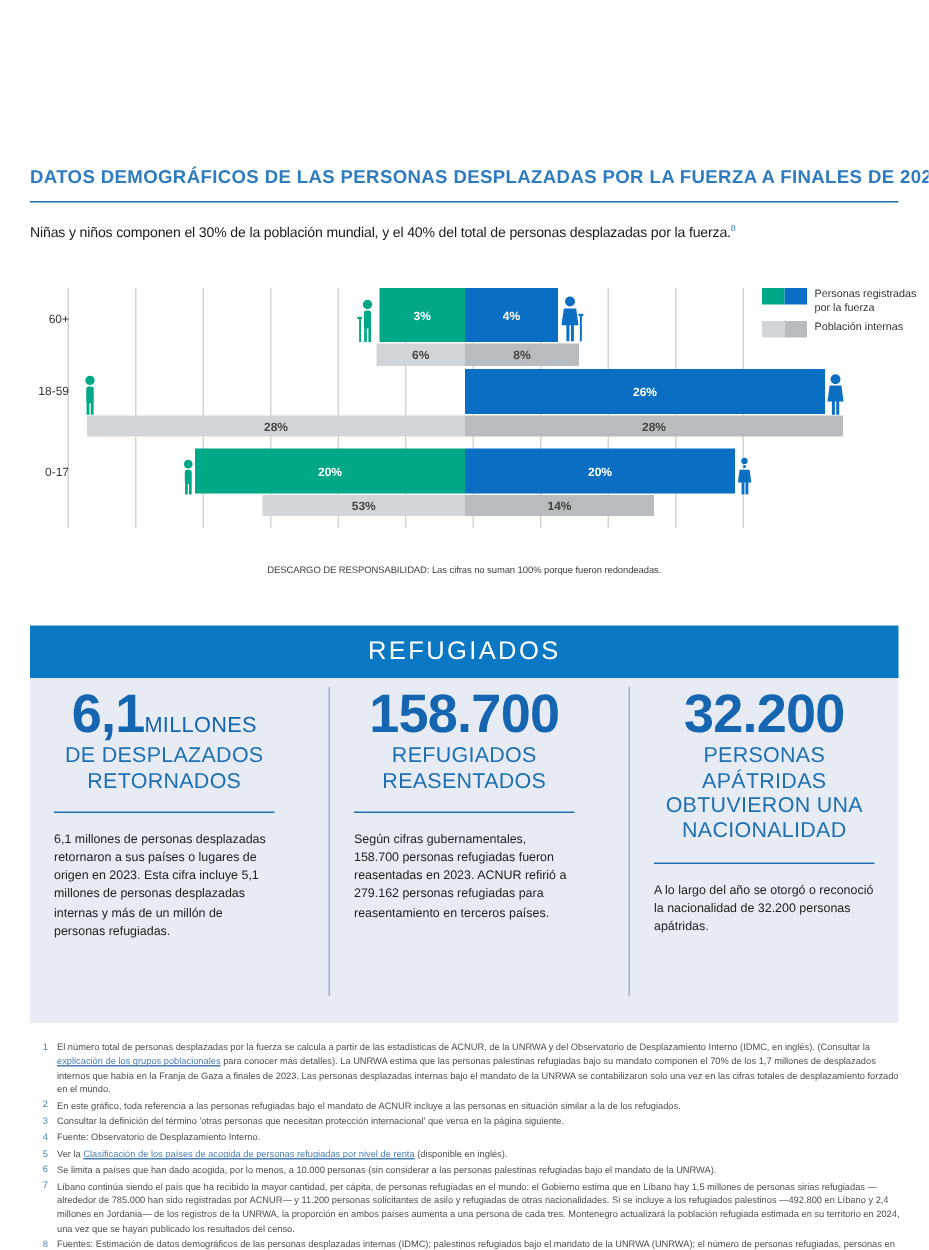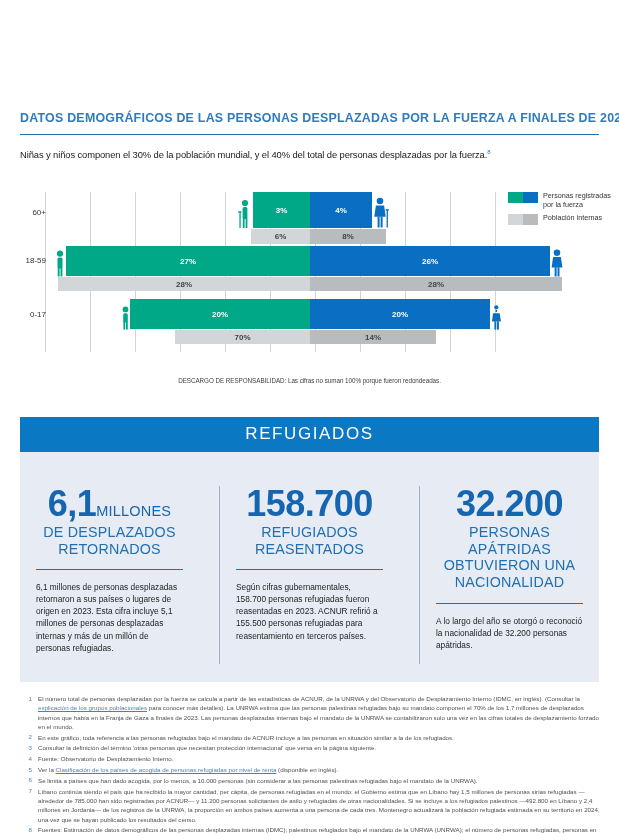--- a/index.html
+++ b/index.html
@@ -65,21 +65,21 @@
     font-size: 6.3px; color: #3f3f3f; letter-spacing: -0.05px;
   }
 
   
   .sol-section { position: absolute; left: 20px; top: 417px; width: 579px; }
   .sol-header {
     background: #0a78c2; color: #ffffff; text-align: center;
     font-size: 17px; letter-spacing: 1.6px; padding: 7px 0 8px 0;
   }
   .sol-body {
-    background: #e7ecf4; display: flex; padding: 34px 0 18px 0; min-height: 230px;
+    background: #e7ecf4; display: flex; padding: 6px 0 18px 0; min-height: 230px;
   }
   .sol-col { flex: 1; padding: 0 16px; position: relative; }
   .sol-col + .sol-col { border-left: 1px solid #9fb0cc; margin-left: 20px; }
   .sol-big { text-align: center; color: #1565b0; line-height: 1.02; }
   .sol-num { font-size: 36px; font-weight: bold; letter-spacing: -0.5px; }
   .sol-num-suffix { font-size: 14.5px; font-weight: normal; letter-spacing: 0.2px; }
   .sol-cap {
     text-align: center; color: #1f6fb2; font-size: 14.3px; line-height: 1.18;
     letter-spacing: .2px; margin-top: 1px;
   }
@@ -154,23 +154,20 @@
           <circle cx="7" cy="4" r="3.3" fill="#0a6fc2"></circle>
           <path d="M2.9 8.6 h8.2 l1.6 11.2 h-11.4 z" fill="#0a6fc2"></path>
           <rect x="4.6" y="19.5" width="2" height="11" fill="#0a6fc2"></rect>
           <rect x="7.6" y="19.5" width="2" height="11" fill="#0a6fc2"></rect>
           <rect x="13.6" y="13" width="1.3" height="17.5" fill="#0a6fc2"></rect>
           <rect x="12.6" y="12.2" width="3.3" height="1.4" fill="#0a6fc2"></rect>
         </svg>
 
         <div class="axis-label" style="top:64px">18-59</div>
 
-        <div class="bar displ c-male" style="left:66px; top:54px; width:244px; height:30px;">
-          <span>27%</span>
-        </div>
         <div class="bar displ c-female" style="left:310px; top:54px; width:240px; height:30px;">
           <span>26%</span>
         </div>
         <div class="bar world c-wm" style="left:58px; top:85px; width:252px; height:14px;">
           <span>28%</span>
         </div>
         <div class="bar world c-wf" style="left:310px; top:85px; width:252px; height:14px;">
           <span>28%</span>
         </div>
 
@@ -189,21 +186,21 @@
 
         <div class="axis-label" style="top:118px">0-17</div>
 
         <div class="bar displ c-male" style="left:130px; top:107px; width:180px; height:30px;">
           <span>20%</span>
         </div>
         <div class="bar displ c-female" style="left:310px; top:107px; width:180px; height:30px;">
           <span>20%</span>
         </div>
         <div class="bar world c-wm" style="left:175px; top:138px; width:135px; height:14px;">
-          <span>70%</span>
+          <span>53%</span>
         </div>
         <div class="bar world c-wf" style="left:310px; top:138px; width:126px; height:14px;">
           <span>14%</span>
         </div>
 
         <svg class="pictogram" style="left:120px; top:114px;" width="11" height="24" viewBox="0 0 11 24">
           <circle cx="5.5" cy="3.4" r="2.9" fill="#00a887"></circle>
           <rect x="3.2" y="7.2" width="4.6" height="9.4" rx="1.5" fill="#00a887"></rect>
           <rect x="3.4" y="15.6" width="1.8" height="8" fill="#00a887"></rect>
           <rect x="6" y="15.6" width="1.8" height="8" fill="#00a887"></rect>
@@ -251,21 +248,21 @@
         <div class="sol-rule"></div>
         <div class="sol-text">6,1 millones de personas desplazadas retornaron a sus países o lugares de origen en 2023. Esta cifra incluye 5,1 millones de personas desplazadas internas y más de un millón de personas refugiadas.</div>
       </div>
 
       <div class="sol-col">
         <div class="sol-big">
           <span class="sol-num">158.700</span><span class="sol-num-suffix"></span>
         </div>
         <div class="sol-cap">REFUGIADOS REASENTADOS</div>
         <div class="sol-rule"></div>
-        <div class="sol-text">Según cifras gubernamentales, 158.700 personas refugiadas fueron reasentadas en 2023. ACNUR refirió a 155.500 personas refugiadas para reasentamiento en terceros países.</div>
+        <div class="sol-text">Según cifras gubernamentales, 158.700 personas refugiadas fueron reasentadas en 2023. ACNUR refirió a 279.162 personas refugiadas para reasentamiento en terceros países.</div>
       </div>
 
       <div class="sol-col">
         <div class="sol-big">
           <span class="sol-num">32.200</span><span class="sol-num-suffix"></span>
         </div>
         <div class="sol-cap">PERSONAS APÁTRIDAS OBTUVIERON UNA NACIONALIDAD</div>
         <div class="sol-rule"></div>
         <div class="sol-text">A lo largo del año se otorgó o reconoció la nacionalidad de 32.200 personas apátridas.</div>
       </div>

